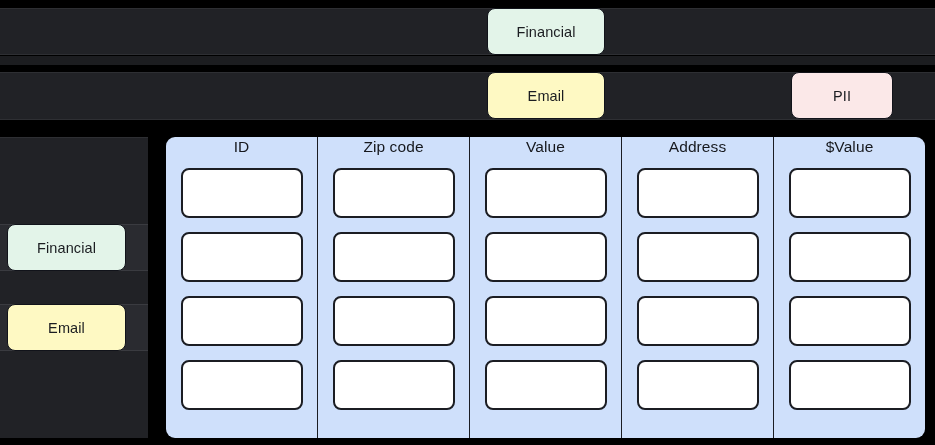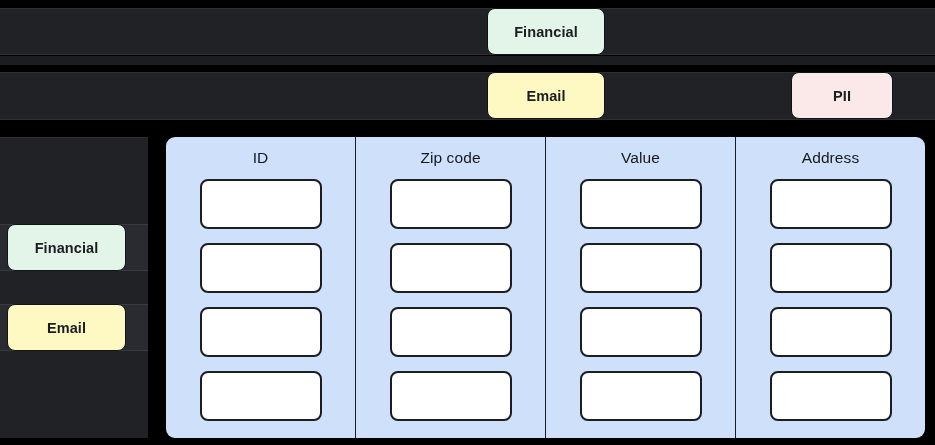--- a/index.html
+++ b/index.html
@@ -58,21 +58,21 @@
   
   .chip {
     position: absolute;
     box-sizing: border-box;
     border-radius: 8px;
     border: 1px solid #11131a;
     display: flex;
     align-items: center;
     justify-content: center;
     font-size: 14.5px;
-    font-weight: bold;
+    font-weight: normal;
     color: #1b1d21;
     letter-spacing: 0.1px;
     user-select: none;
     text-align: right;
   }
   .chip-financial { background: #e3f4e9; }
   .chip-email     { background: #fef9c3; }
   .chip-pii       { background: #fbe8e8; }
 
   #chip-top-financial {
@@ -150,21 +150,21 @@
     flex: 1 1 0;
     box-sizing: border-box;
     display: flex;
     flex-direction: column;
     align-items: center;
   }
   .column + .column {
     border-left: 1.5px solid #1b1d23;
   }
   .col-header {
-    margin-top: 11px;
+    margin-top: 0;
     font-size: 15.5px;
     font-weight: normal;
     color: #16181d;
     letter-spacing: 0.1px;
     user-select: none;
     line-height: 20px;
   }
   .cells {
     margin-top: 11px;
     display: flex;
@@ -251,18 +251,27 @@
     <div class="column">
       <div class="col-header">Address</div>
       <div class="cells">
         <div class="cell"></div>
         <div class="cell"></div>
         <div class="cell"></div>
         <div class="cell"></div>
       </div>
     </div>
 
+    <div class="column">
+      <div class="col-header">$Value</div>
+      <div class="cells">
+        <div class="cell"></div>
+        <div class="cell"></div>
+        <div class="cell"></div>
+        <div class="cell"></div>
+      </div>
+    </div>
 
   </div>
 
   <div id="bottom-strip"></div>
 
 </div>
 
 </body></html>

